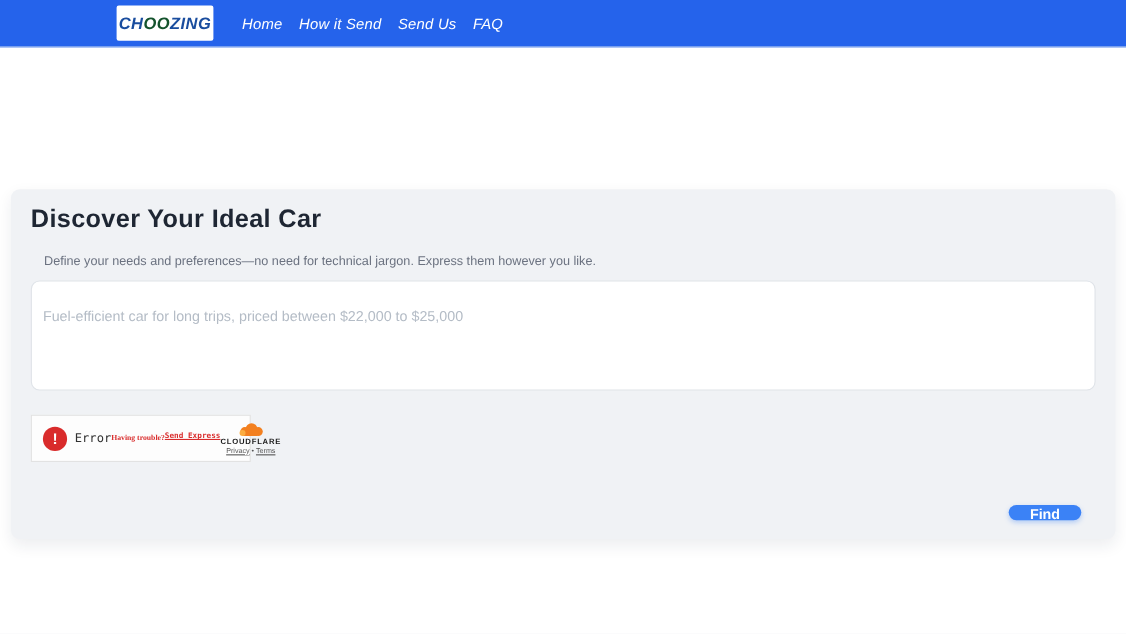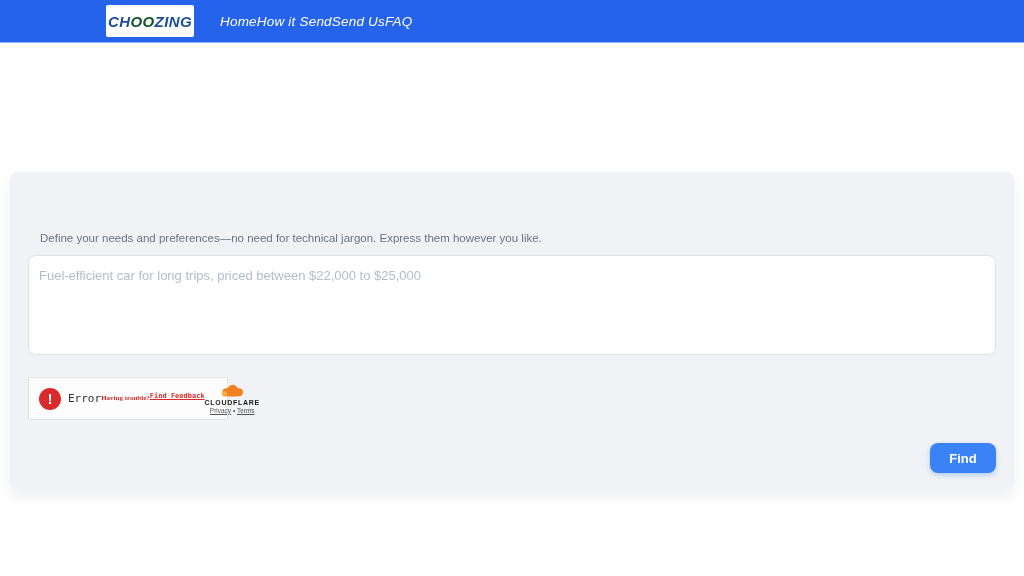--- a/index.html
+++ b/index.html
@@ -38,20 +38,21 @@
     user-select: none;
   }
   .lg-navy { color: #1a4d9e; }
   .lg-gold { color: #14532d; }
   .nav-links {
     position: absolute;
     left: 220px; top: 0;
     height: 42px;
     display: flex;
     align-items: center;
+    gap: 15px;
   }
   .nav-links a {
     color: #ffffff;
     font-size: 13.5px;
     letter-spacing: 0.2px;
     cursor: pointer;
     text-decoration: none;
   }
 
   
@@ -80,21 +81,21 @@
     color: #6b7280;
   }
   .pref-textarea {
     position: absolute;
     left: 18px; top: 83px;
     width: 968px; height: 100px;
     box-sizing: border-box;
     background: #ffffff;
     border: 1px solid #dfe3e8;
     border-radius: 8px;
-    padding: 12px 10px;
+    padding: 24px 10px;
     font-size: 13px;
     color: #374151;
     font-family: "Liberation Sans", sans-serif;
     resize: none;
     outline: none;
   }
   .pref-textarea::placeholder { color: #b4bcc6; }
 
   
   .turnstile {
@@ -150,22 +151,22 @@
     font-weight: bold;
     color: #1b1b1b;
     letter-spacing: 0.7px;
   }
   .t-legal { font-size: 6.5px; color: #555555; white-space: nowrap; }
   .t-legal a { color: #555555; text-decoration: underline; cursor: pointer; }
 
   
   .find-btn {
     position: absolute;
-    right: 18px; bottom: 17px;
-    width: 66px; height: 30px;
+    right: 31px; bottom: 17px;
+    width: 66px; height: 14px;
     background: #3b82f6;
     border: none;
     border-radius: 8px;
     color: #ffffff;
     font-weight: bold;
     font-size: 13px;
     font-family: "Liberation Sans", sans-serif;
     cursor: pointer;
     box-shadow: 0 2px 5px rgba(59, 130, 246, 0.35);
   }
@@ -183,31 +184,32 @@
     </div>
     <nav class="nav-links">
       <a>Home</a>
       <a>How it Send</a>
       <a>Send Us</a>
       <a>FAQ</a>
     </nav>
   </header>
 
   <main class="card">
+    <h1>Discover Your Ideal Car</h1>
     <p class="subtitle">Define your needs and preferences—no need for technical jargon. Express them however you like.</p>
 
     <textarea class="pref-textarea" placeholder="Fuel-efficient car for long trips, priced between $22,000 to $25,000" style=""></textarea>
 
     <div class="turnstile">
       <div class="t-left">
         <div class="err-circle">!</div>
         <div class="t-texts">
           <div class="t-error">Error</div>
           <div class="t-trouble">Having trouble?</div>
-          <a class="t-feedback">Find Feedback</a>
+          <a class="t-feedback">Send Express</a>
         </div>
       </div>
       <div class="t-right">
         <svg width="30" height="14" viewBox="0 0 44 20" aria-hidden="true">
           <circle cx="14" cy="12" r="6" fill="#f38020"></circle>
           <circle cx="23" cy="9" r="8" fill="#f38020"></circle>
           <circle cx="32" cy="12" r="6" fill="#f38020"></circle>
           <rect x="14" y="11" width="18" height="7" rx="3.5" fill="#f38020"></rect>
           <circle cx="11" cy="14" r="4" fill="#fbad41"></circle>
         </svg>

